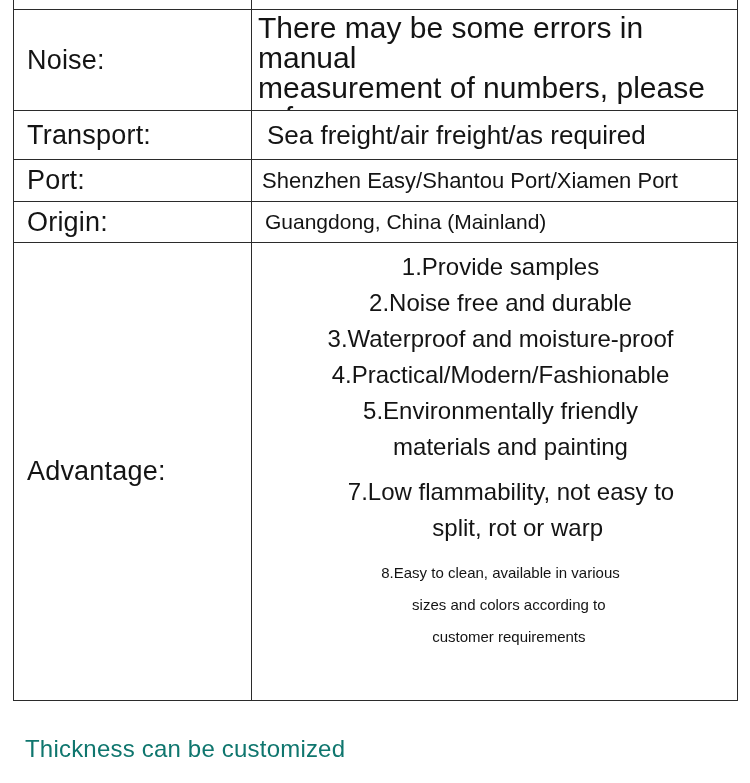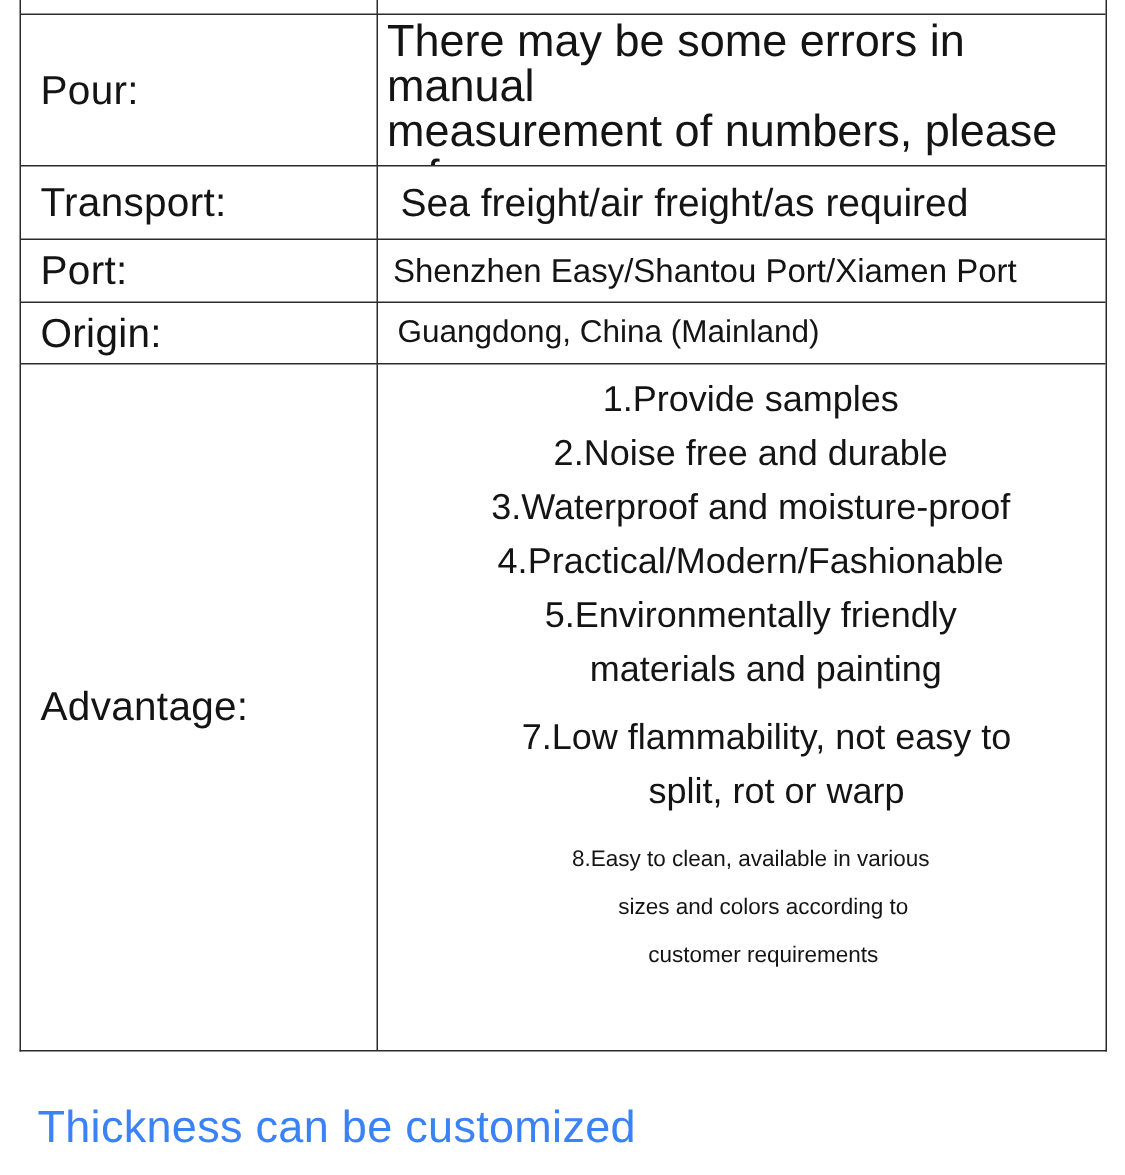--- a/index.html
+++ b/index.html
@@ -62,35 +62,35 @@
   .adv-item.gap-sm { margin-top: 4px; }
   .adv-item.gap-md { margin-top: 9px; margin-left: 21px; }
   .adv-item.small {
     font-size: 15px;
     line-height: 32px;
     margin-top: 11px;
   }
   .footer-note {
     position: absolute;
     left: 25px; top: 735px;
-    font-size: 30px;
+    font-size: 24px;
     letter-spacing: 0.2px;
-    color: #3b82f6;
+    color: #0f766e;
   }
 </style>
 </head>
 <body>
 
 <div class="spec-table">
 
   <div class="cell label-cell"></div>
   <div class="cell value-cell"></div>
 
   <div class="cell label-cell">
-    <span>Pour:</span>
+    <span>Noise:</span>
   </div>
   <div class="cell value-cell pour-value">There may be some errors in manual
 measurement of numbers, please refer
  to the actual product for accuracy</div>
 
   <div class="cell label-cell">
     <span>Transport:</span>
   </div>
   <div class="cell value-cell transport-value">Sea freight/air freight/as required</div>
 

